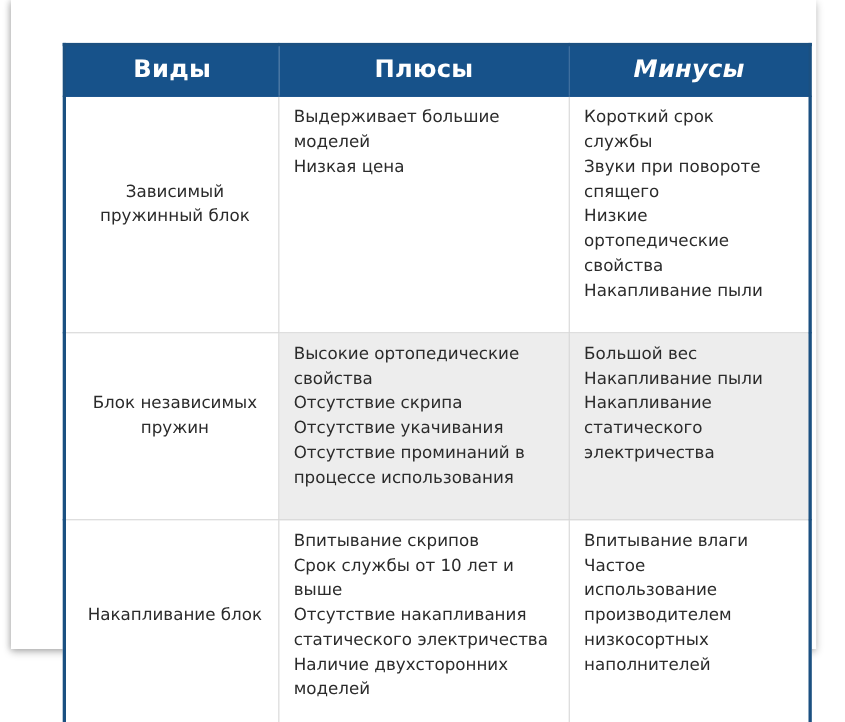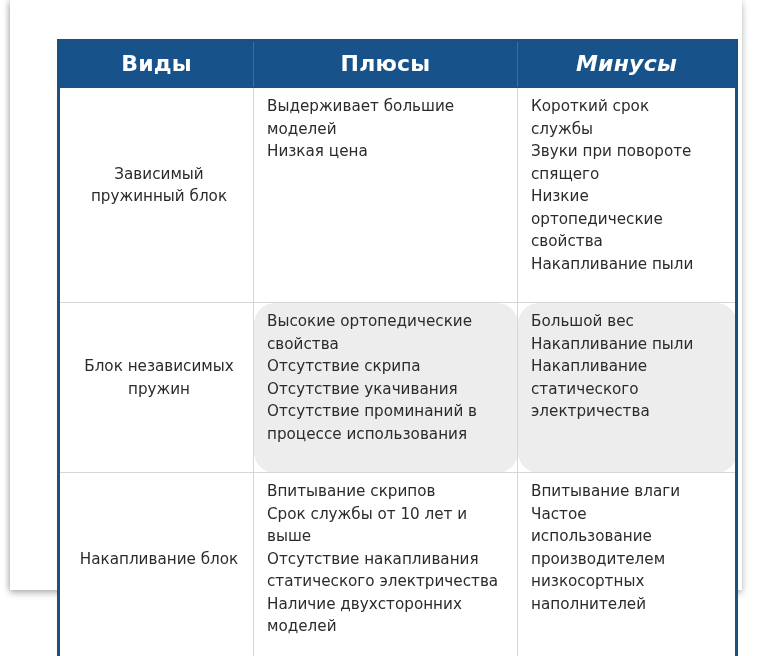--- a/index.html
+++ b/index.html
@@ -70,21 +70,20 @@
   tbody td.kind-cell {
     vertical-align: middle;
     padding-left: 13px;
     padding-right: 8px;
     text-align: center;
   }
 
   tbody tr.shaded td.pros-cell,
   tbody tr.shaded td.cons-cell {
     background: #ededed;
-    border-radius: 21px;
   }
 
   .cell-lines span {
     display: block;
   }
 </style>
 </head>
 <body>
 
 <div id="page-sheet">

